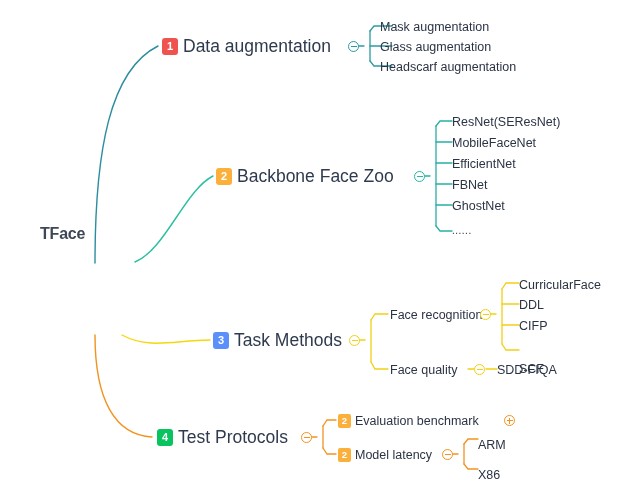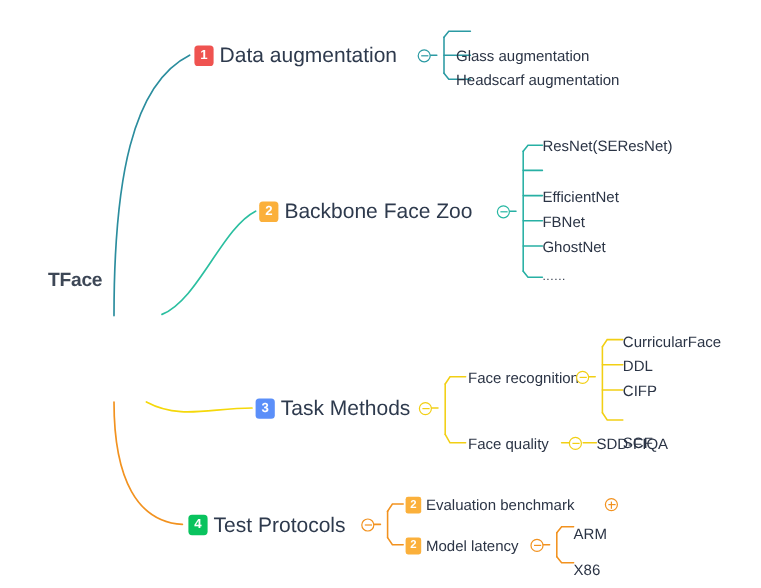--- a/index.html
+++ b/index.html
@@ -187,36 +187,42 @@
   </svg>
 
   <div class="root-node">TFace</div>
 
   <div class="node node-l1" style="left:162px; top:35px;">
     <span class="badge badge-l1 badge-red">1</span>
     <span class="node-label">Data augmentation</span>
   </div>
   <div class="toggle t-teal" style="left:348px; top:41px;"></div>
 
+  <div class="node node-l2" style="left:380px; top:16px;">
+    <span class="node-label">Mask augmentation</span>
+  </div>
   <div class="node node-l2" style="left:380px; top:36px;align-items:center;">
     <span class="node-label">Glass augmentation</span>
   </div>
   <div class="node node-l2" style="left:380px; top:56px;align-items:center;">
     <span class="node-label">Headscarf  augmentation</span>
   </div>
 
   <div class="node node-l1" style="left:216px; top:165px;">
     <span class="badge badge-l1 badge-orange">2</span>
     <span class="node-label">Backbone Face Zoo</span>
   </div>
   <div class="toggle t-green" style="left:414px; top:171px;"></div>
 
   <div class="node node-l2" style="left:452px; top:111px;">
     <span class="node-label">ResNet(SEResNet)</span>
   </div>
+  <div class="node node-l2" style="left:452px; top:132px;">
+    <span class="node-label">MobileFaceNet</span>
+  </div>
   <div class="node node-l2" style="left:452px; top:153px;">
     <span class="node-label">EfficientNet</span>
   </div>
   <div class="node node-l2" style="left:452px; top:174px;text-align:center;">
     <span class="node-label">FBNet</span>
   </div>
   <div class="node node-l2" style="left:452px; top:195px;">
     <span class="node-label">GhostNet</span>
   </div>
   <div class="node node-l2" style="left:452px; top:219px;">

